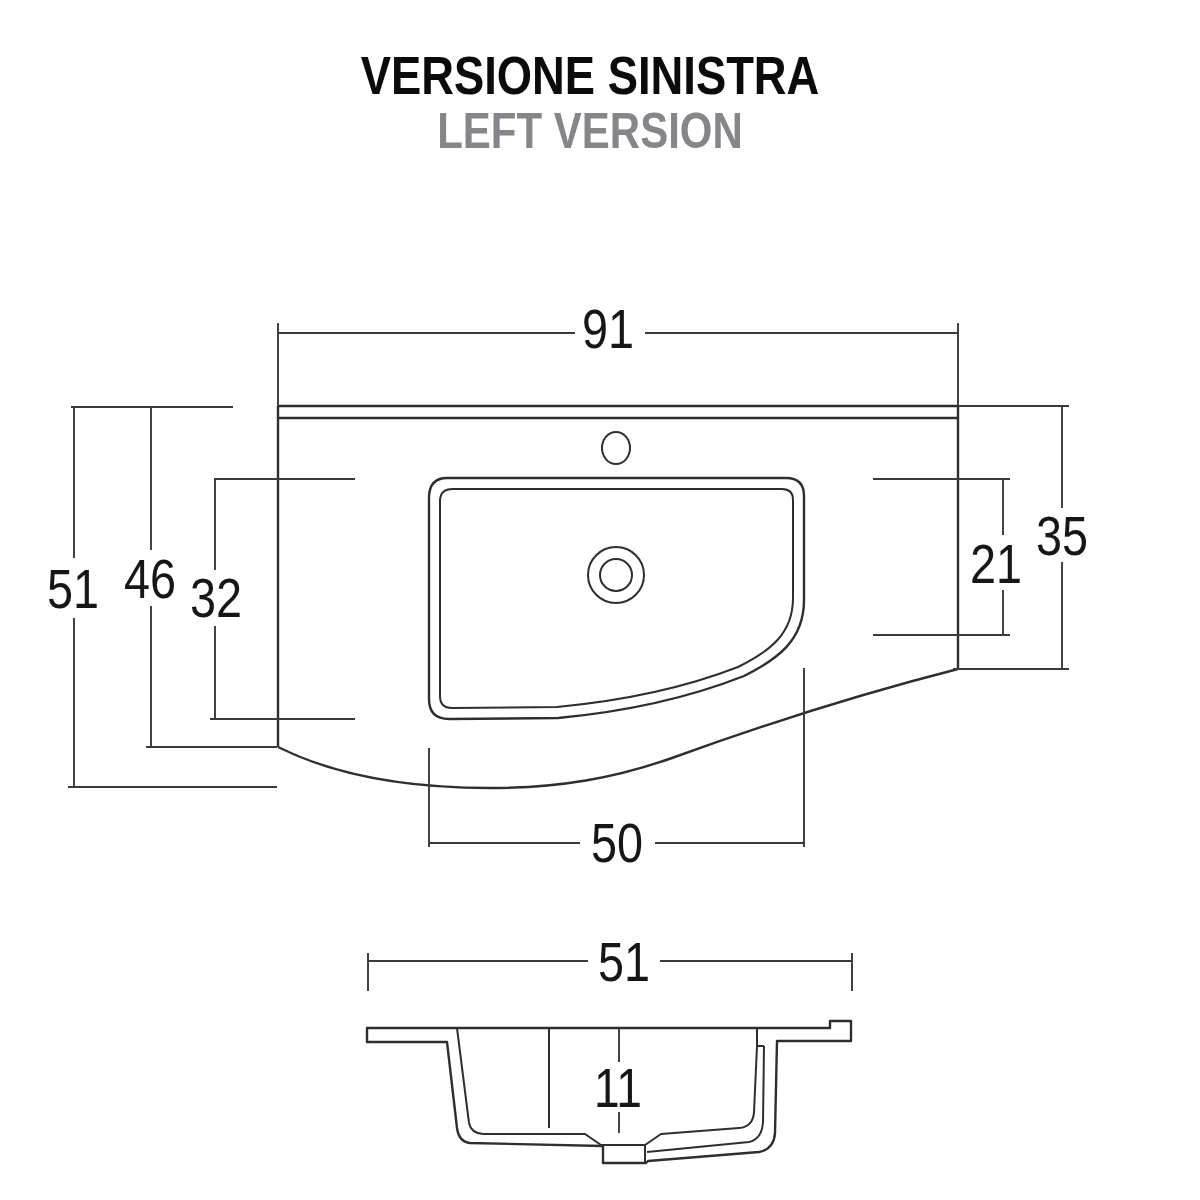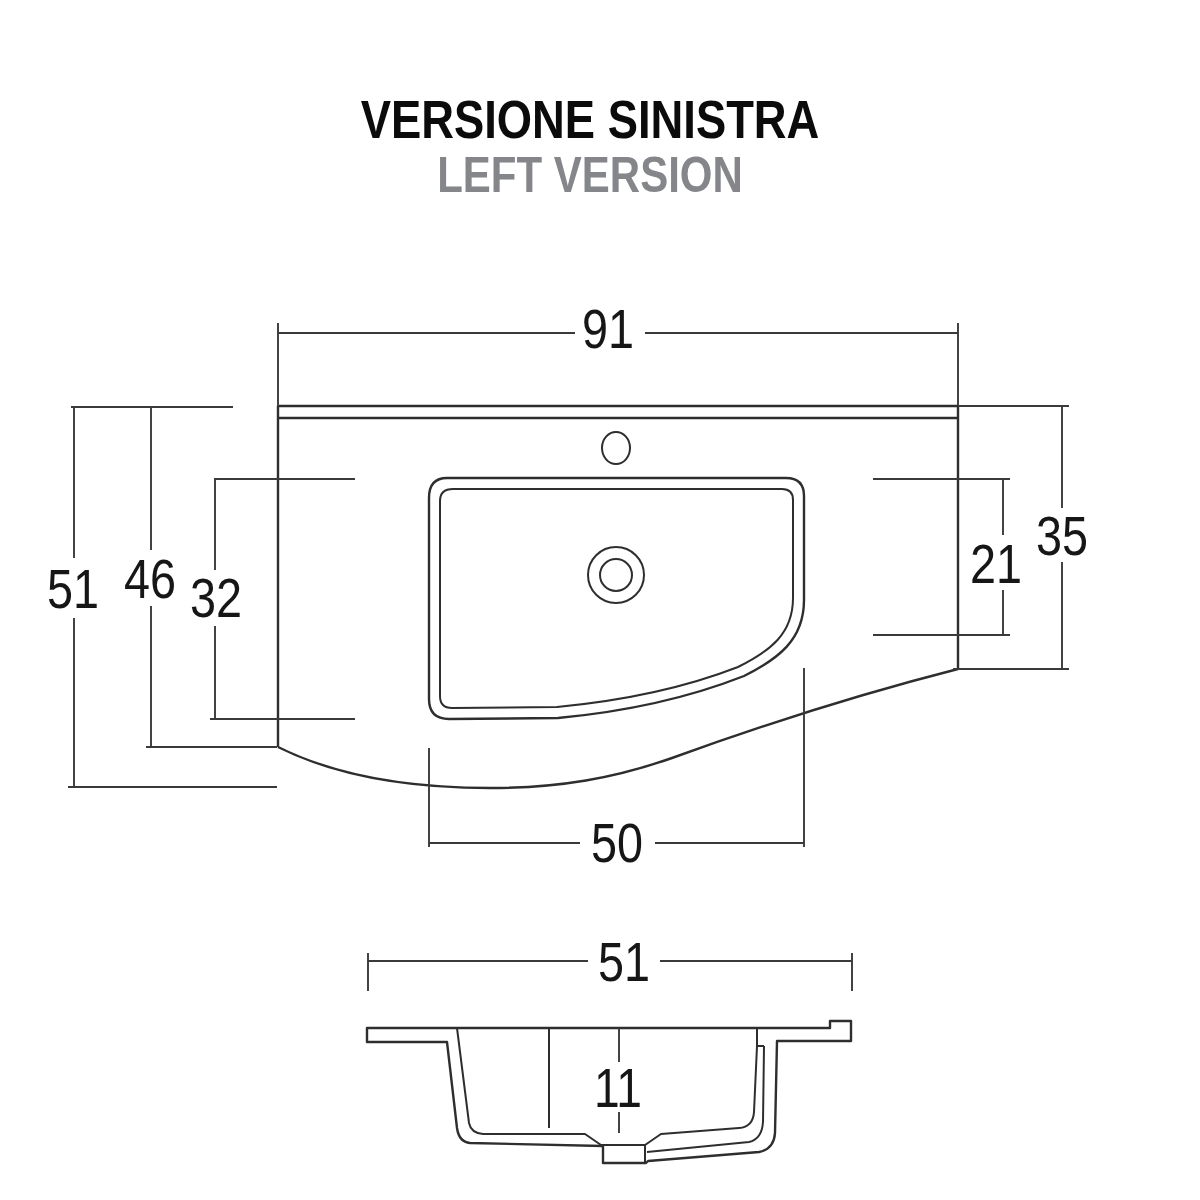--- a/index.html
+++ b/index.html
@@ -8,21 +8,20 @@
     width:1200px;height:1200px;
     background:#ffffff;
     overflow:hidden;
     font-family:"Liberation Sans", sans-serif;
   }
   .drawing-header{
     position:absolute;
     top:48px;left:0;
     width:1180px;
     text-align:center;
-    margin-top:44px;
   }
   .title-it{
     margin:0;
     font-size:54px;
     font-weight:bold;
     color:#0b0b0b;
     letter-spacing:0px;
     transform:scaleX(.84);
     transform-origin:50% 50%;
     line-height:1.0;

